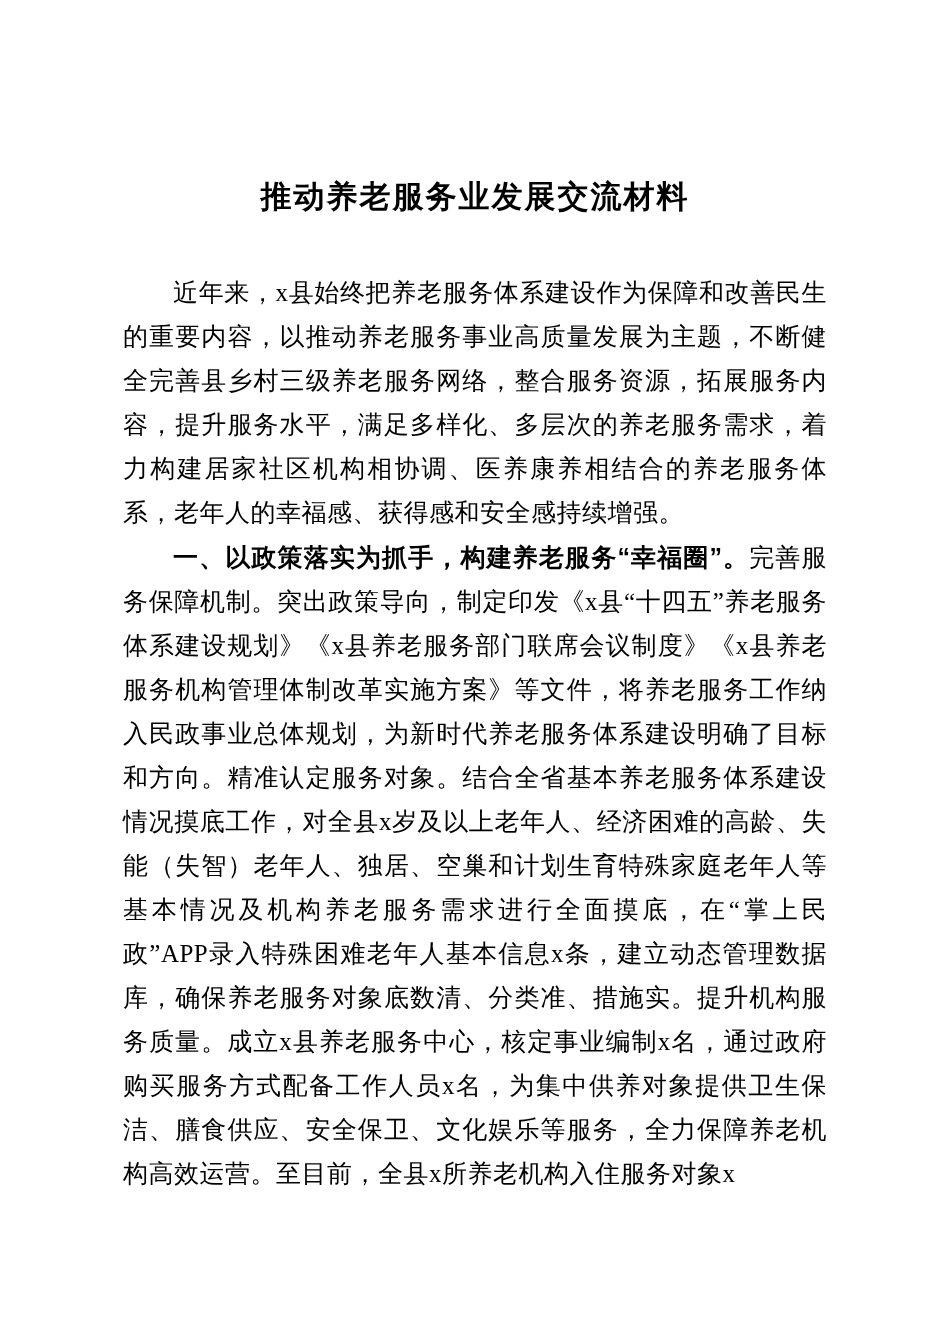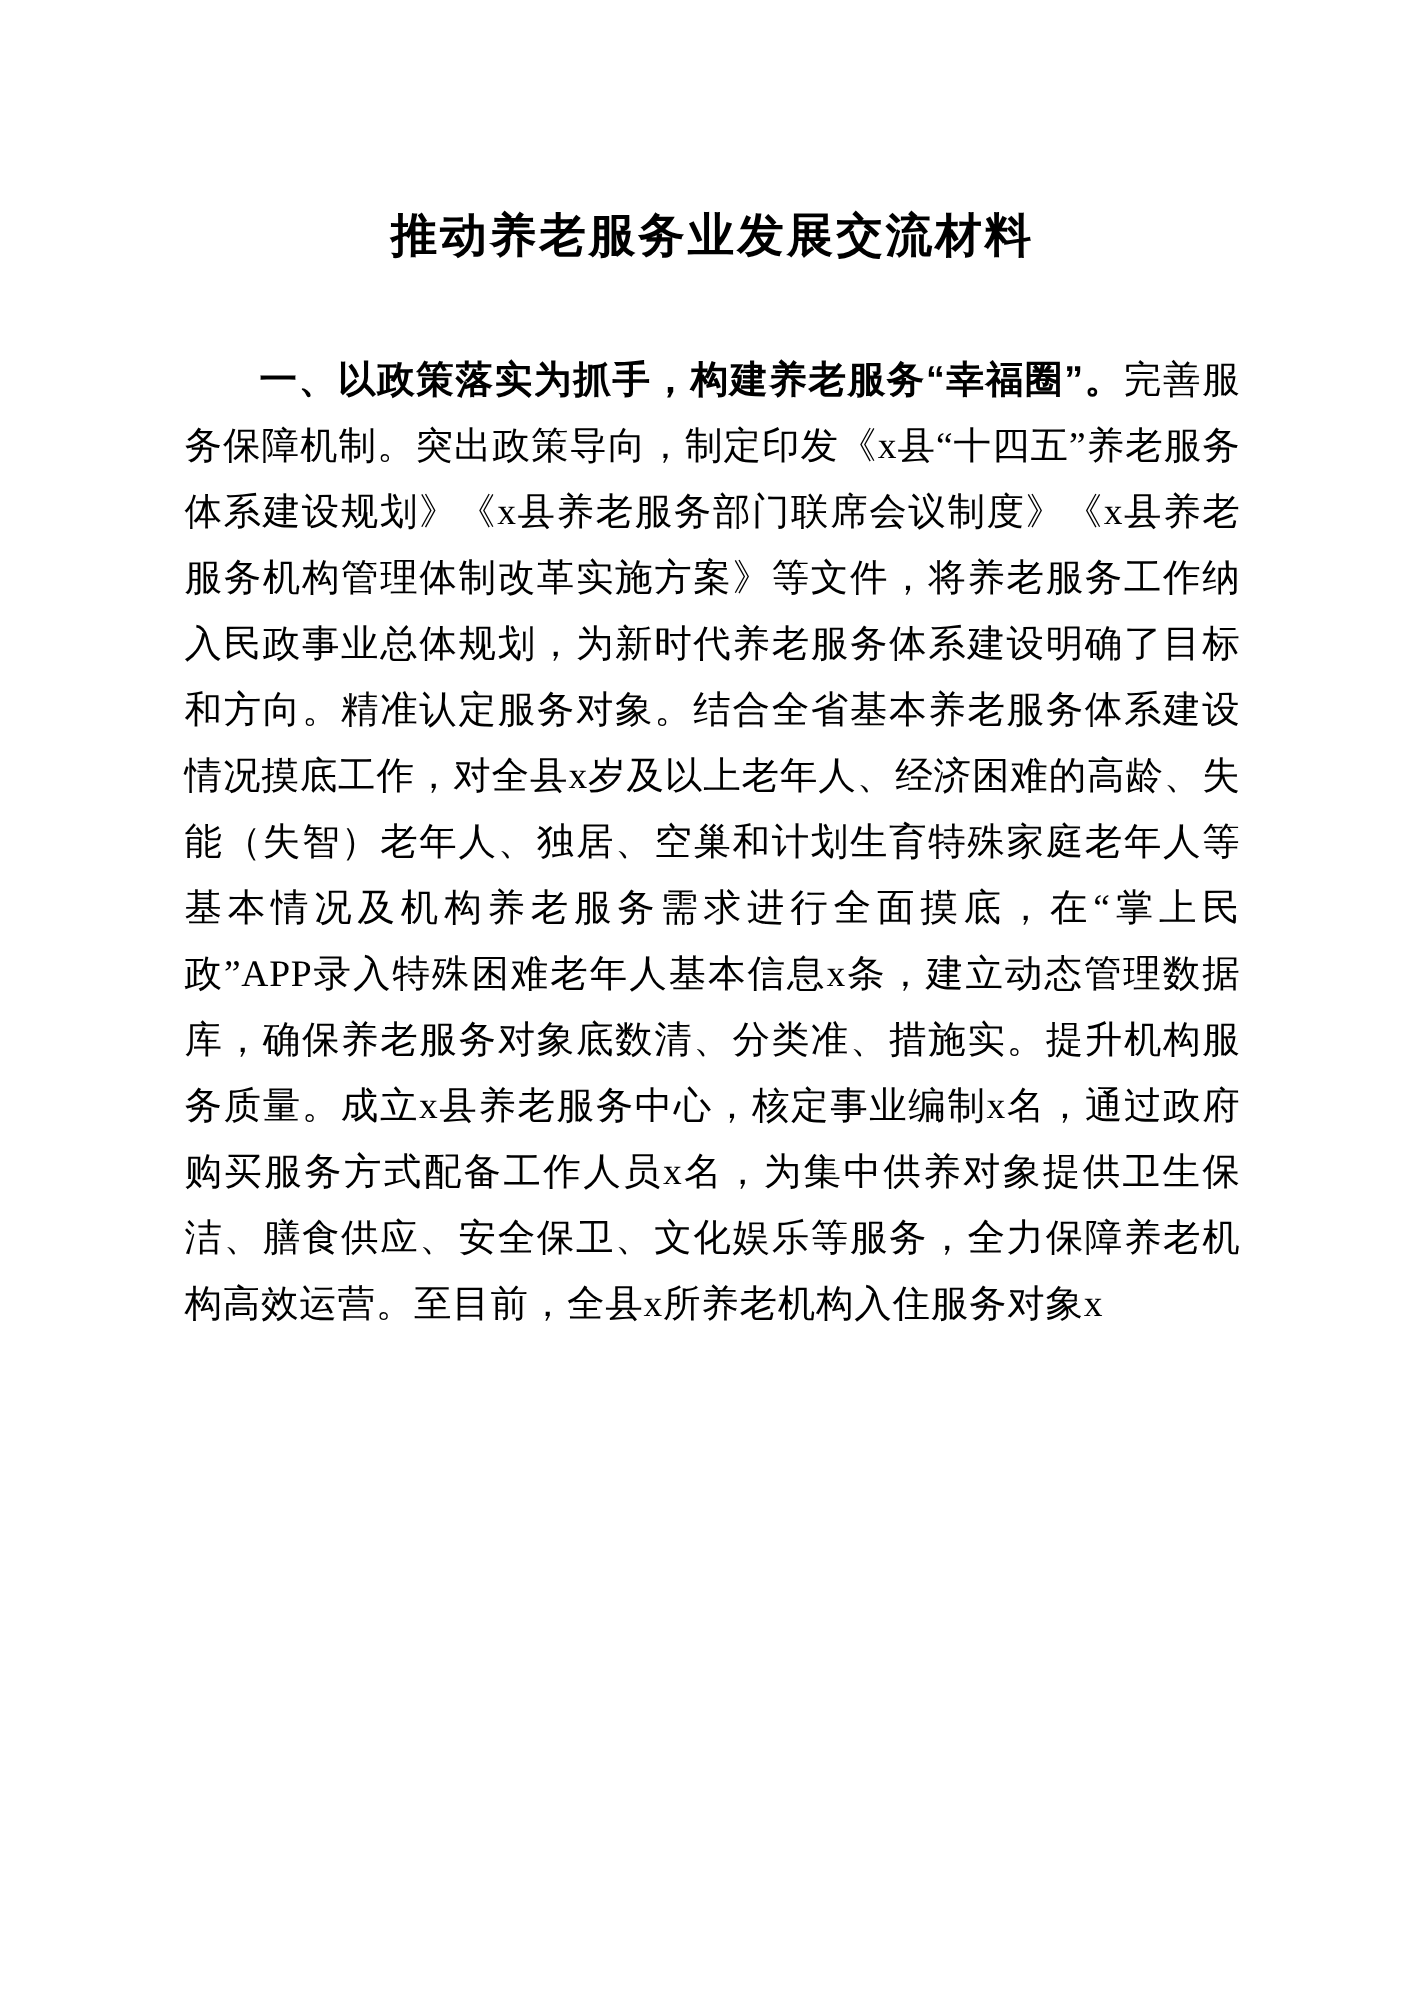--- a/index.html
+++ b/index.html
@@ -25,20 +25,21 @@
 
   .doc-title {
     font-family: "Liberation Sans", sans-serif;
     font-size: 31px;
     font-weight: bold;
     text-align: center;
     line-height: 44px;
     letter-spacing: 2px;
     margin-bottom: 52px;
     color: #000000;
+    margin-top: 40px;
   }
 
   .para {
     font-size: 25px;
     line-height: 44px;
     text-align: justify;
     text-indent: 2em;
     letter-spacing: 0.5px;
     color: #000000;
   }
@@ -48,16 +49,17 @@
     font-weight: bold;
   }
 </style>
 </head>
 <body>
 
 <div class="page">
 
   <h1 class="doc-title">推动养老服务业发展交流材料</h1>
 
+  <p class="para"><span>近年来，x县始终把养老服务体系建设作为保障和改善民生的重要内容，以推动养老服务事业高质量发展为主题，不断健全完善县乡村三级养老服务网络，整合服务资源，拓展服务内容，提升服务水平，满足多样化、多层次的养老服务需求，着力构建居家社区机构相协调、医养康养相结合的养老服务体系，老年人的幸福感、获得感和安全感持续增强。</span></p>
 
   <p class="para"><strong class="heading-run">一、以政策落实为抓手，构建养老服务“幸福圈”。</strong><span>完善服务保障机制。突出政策导向，制定印发《x县“十四五”养老服务体系建设规划》《x县养老服务部门联席会议制度》《x县养老服务机构管理体制改革实施方案》等文件，将养老服务工作纳入民政事业总体规划，为新时代养老服务体系建设明确了目标和方向。精准认定服务对象。结合全省基本养老服务体系建设情况摸底工作，对全县x岁及以上老年人、经济困难的高龄、失能（失智）老年人、独居、空巢和计划生育特殊家庭老年人等基本情况及机构养老服务需求进行全面摸底，在“掌上民政”APP录入特殊困难老年人基本信息x条，建立动态管理数据库，确保养老服务对象底数清、分类准、措施实。提升机构服务质量。成立x县养老服务中心，核定事业编制x名，通过政府购买服务方式配备工作人员x名，为集中供养对象提供卫生保洁、膳食供应、安全保卫、文化娱乐等服务，全力保障养老机构高效运营。至目前，全县x所养老机构入住服务对象x</span></p>
 
 </div>
 
 </body></html>

